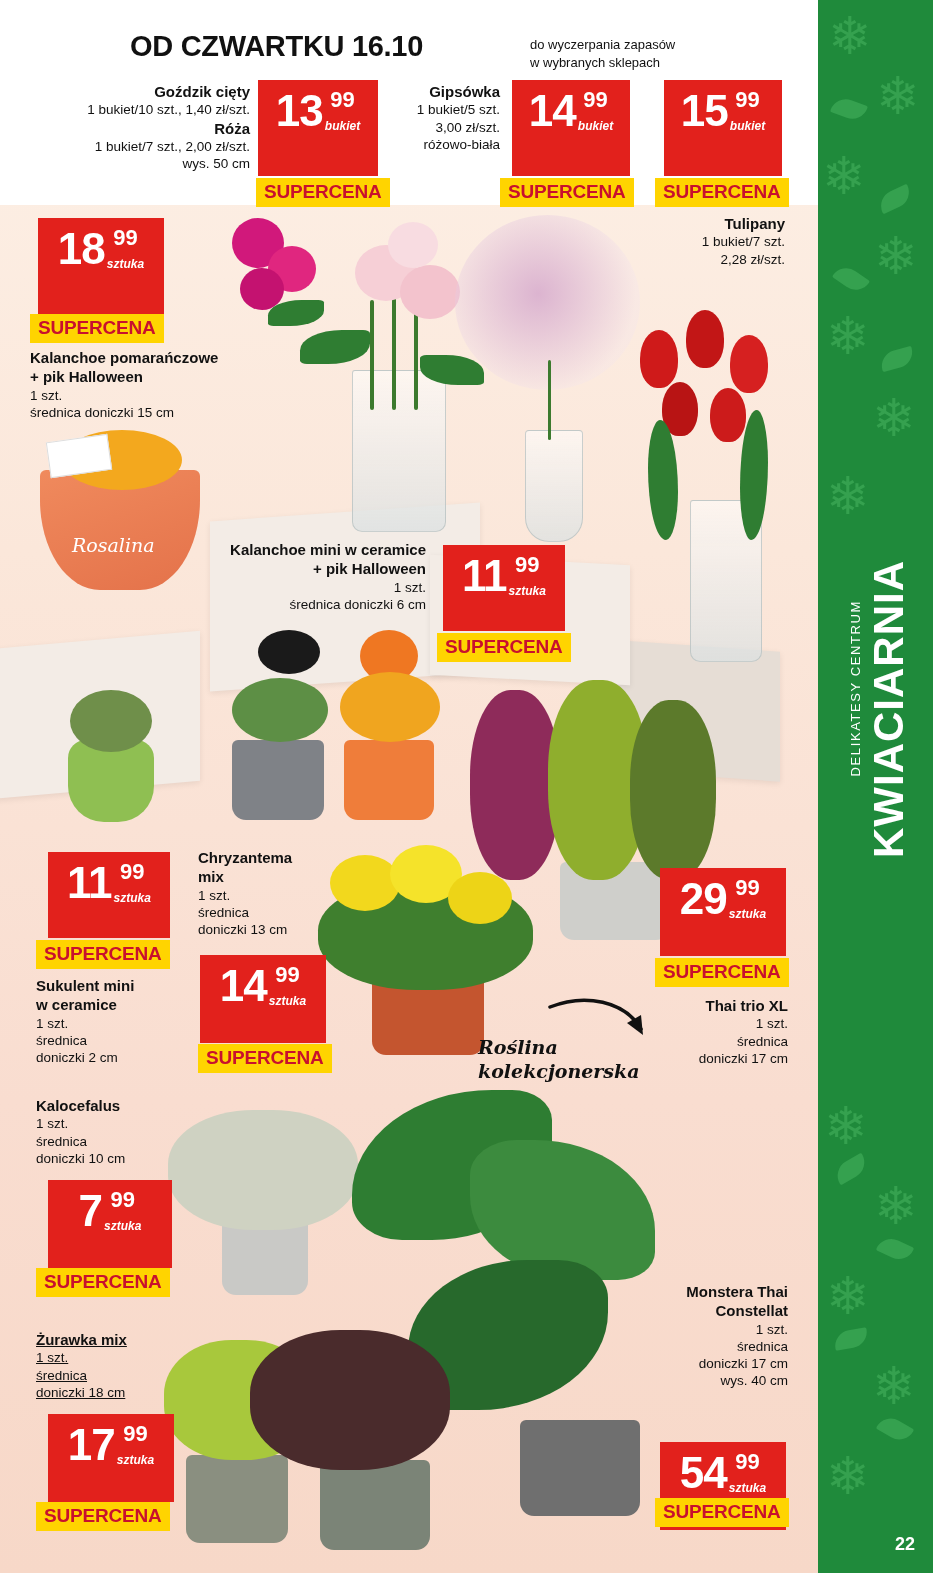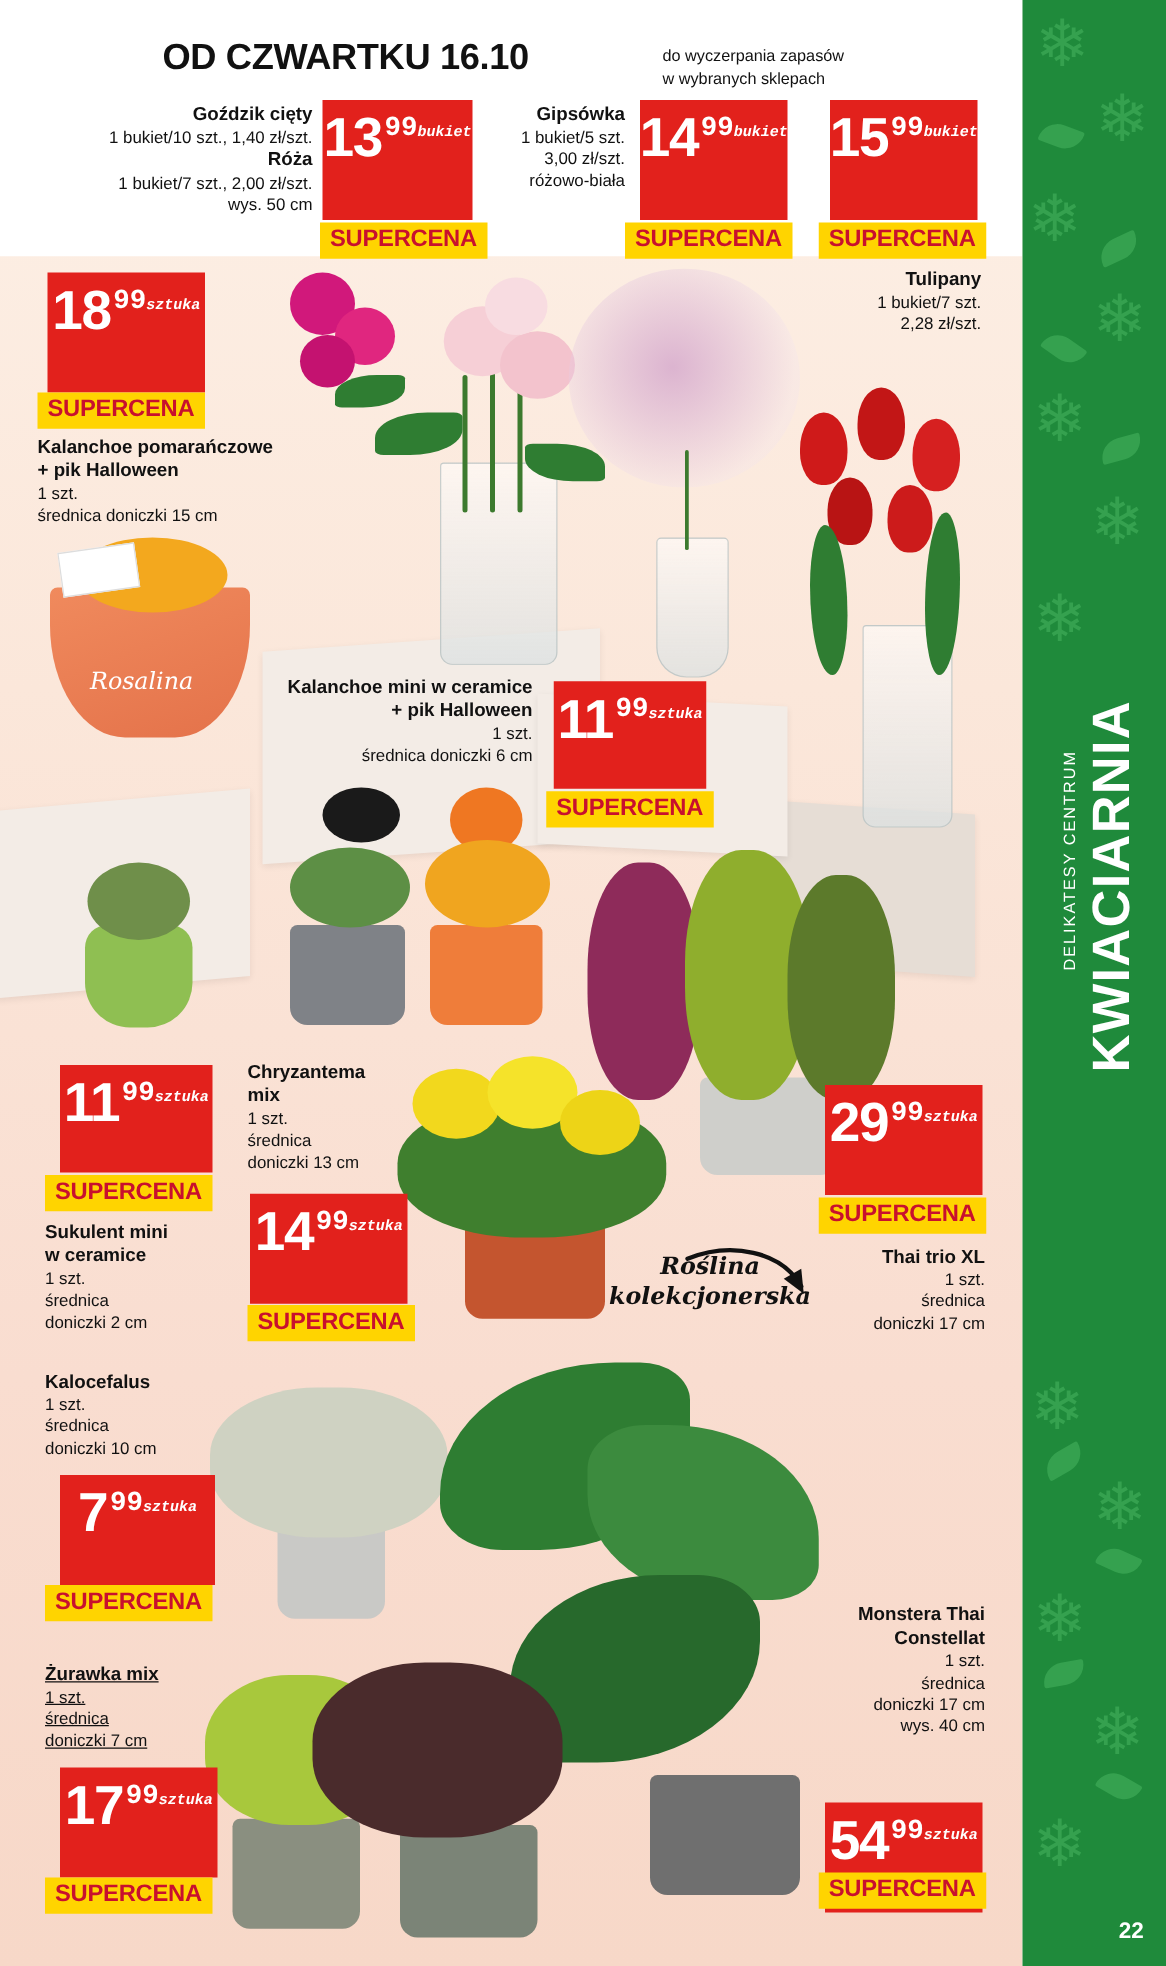--- a/index.html
+++ b/index.html
@@ -123,24 +123,23 @@
     padding-top: 10px;
   }
   .pr-int {
     font-size: 44px;
     font-weight: bold;
     line-height: 0.95;
     letter-spacing: -1px;
   }
   .pr-side {
     display: flex;
-    flex-direction: row;
-    align-items: flex-end;
+    flex-direction: column;
+    align-items: center;
     margin-left: 2px;
-    font-family: Liberation Mono, monospace;
   }
   .pr-dec {
     font-size: 22px;
     font-weight: bold;
     line-height: 0.9;
   }
   .pr-unit {
     font-size: 12px;
     font-weight: bold;
     margin-top: 9px;
@@ -432,21 +431,21 @@
       </div>
     </div>
     <div class="supercena" style="left:655px; top:958px;">SUPERCENA</div>
     <div class="txt right" style="left:610px; top:996px; width:178px;">
       <span class="nm">Thai trio XL</span><br>
       <span>1 szt.</span><br>
       <span>średnica</span><br>
       <span>doniczki 17 cm</span>
     </div>
 
-    <div class="handwrite" style="left:478px; top:1002px; width:180px;text-align:center;">
+    <div class="handwrite" style="left:478px; top:1036px; width:180px;">
       <span>Roślina</span><br>
       <span>kolekcjonerska</span>
     </div>
     <svg class="arrow-svg" width="120" height="60" style="left:545px; top:995px;" viewBox="0 0 120 60">
       <path d="M5,12 C40,-2 80,6 96,34" stroke="#111" stroke-width="3.5" fill="none" stroke-linecap="round"></path>
       <path d="M82,28 L98,40 L96,20 Z" fill="#111"></path>
     </svg>
 
     <div class="txt" style="left:36px; top:1096px; width:170px;">
       <span class="nm">Kalocefalus</span><br>
@@ -462,21 +461,21 @@
           <span class="pr-unit script">sztuka</span>
         </span>
       </div>
     </div>
     <div class="supercena" style="left:36px; top:1268px;">SUPERCENA</div>
 
     <div class="txt" style="left:36px; top:1330px; width:170px;text-decoration:underline;">
       <span class="nm">Żurawka mix</span><br>
       <span>1 szt.</span><br>
       <span>średnica</span><br>
-      <span>doniczki 7 cm</span>
+      <span>doniczki 18 cm</span>
     </div>
     <div class="price-box" style="left:48px; top:1414px; width:126px; height:88px;">
       <div class="price-inner">
         <span class="pr-int">17</span>
         <span class="pr-side">
           <span class="pr-dec">99</span>
           <span class="pr-unit script">sztuka</span>
         </span>
       </div>
     </div>

